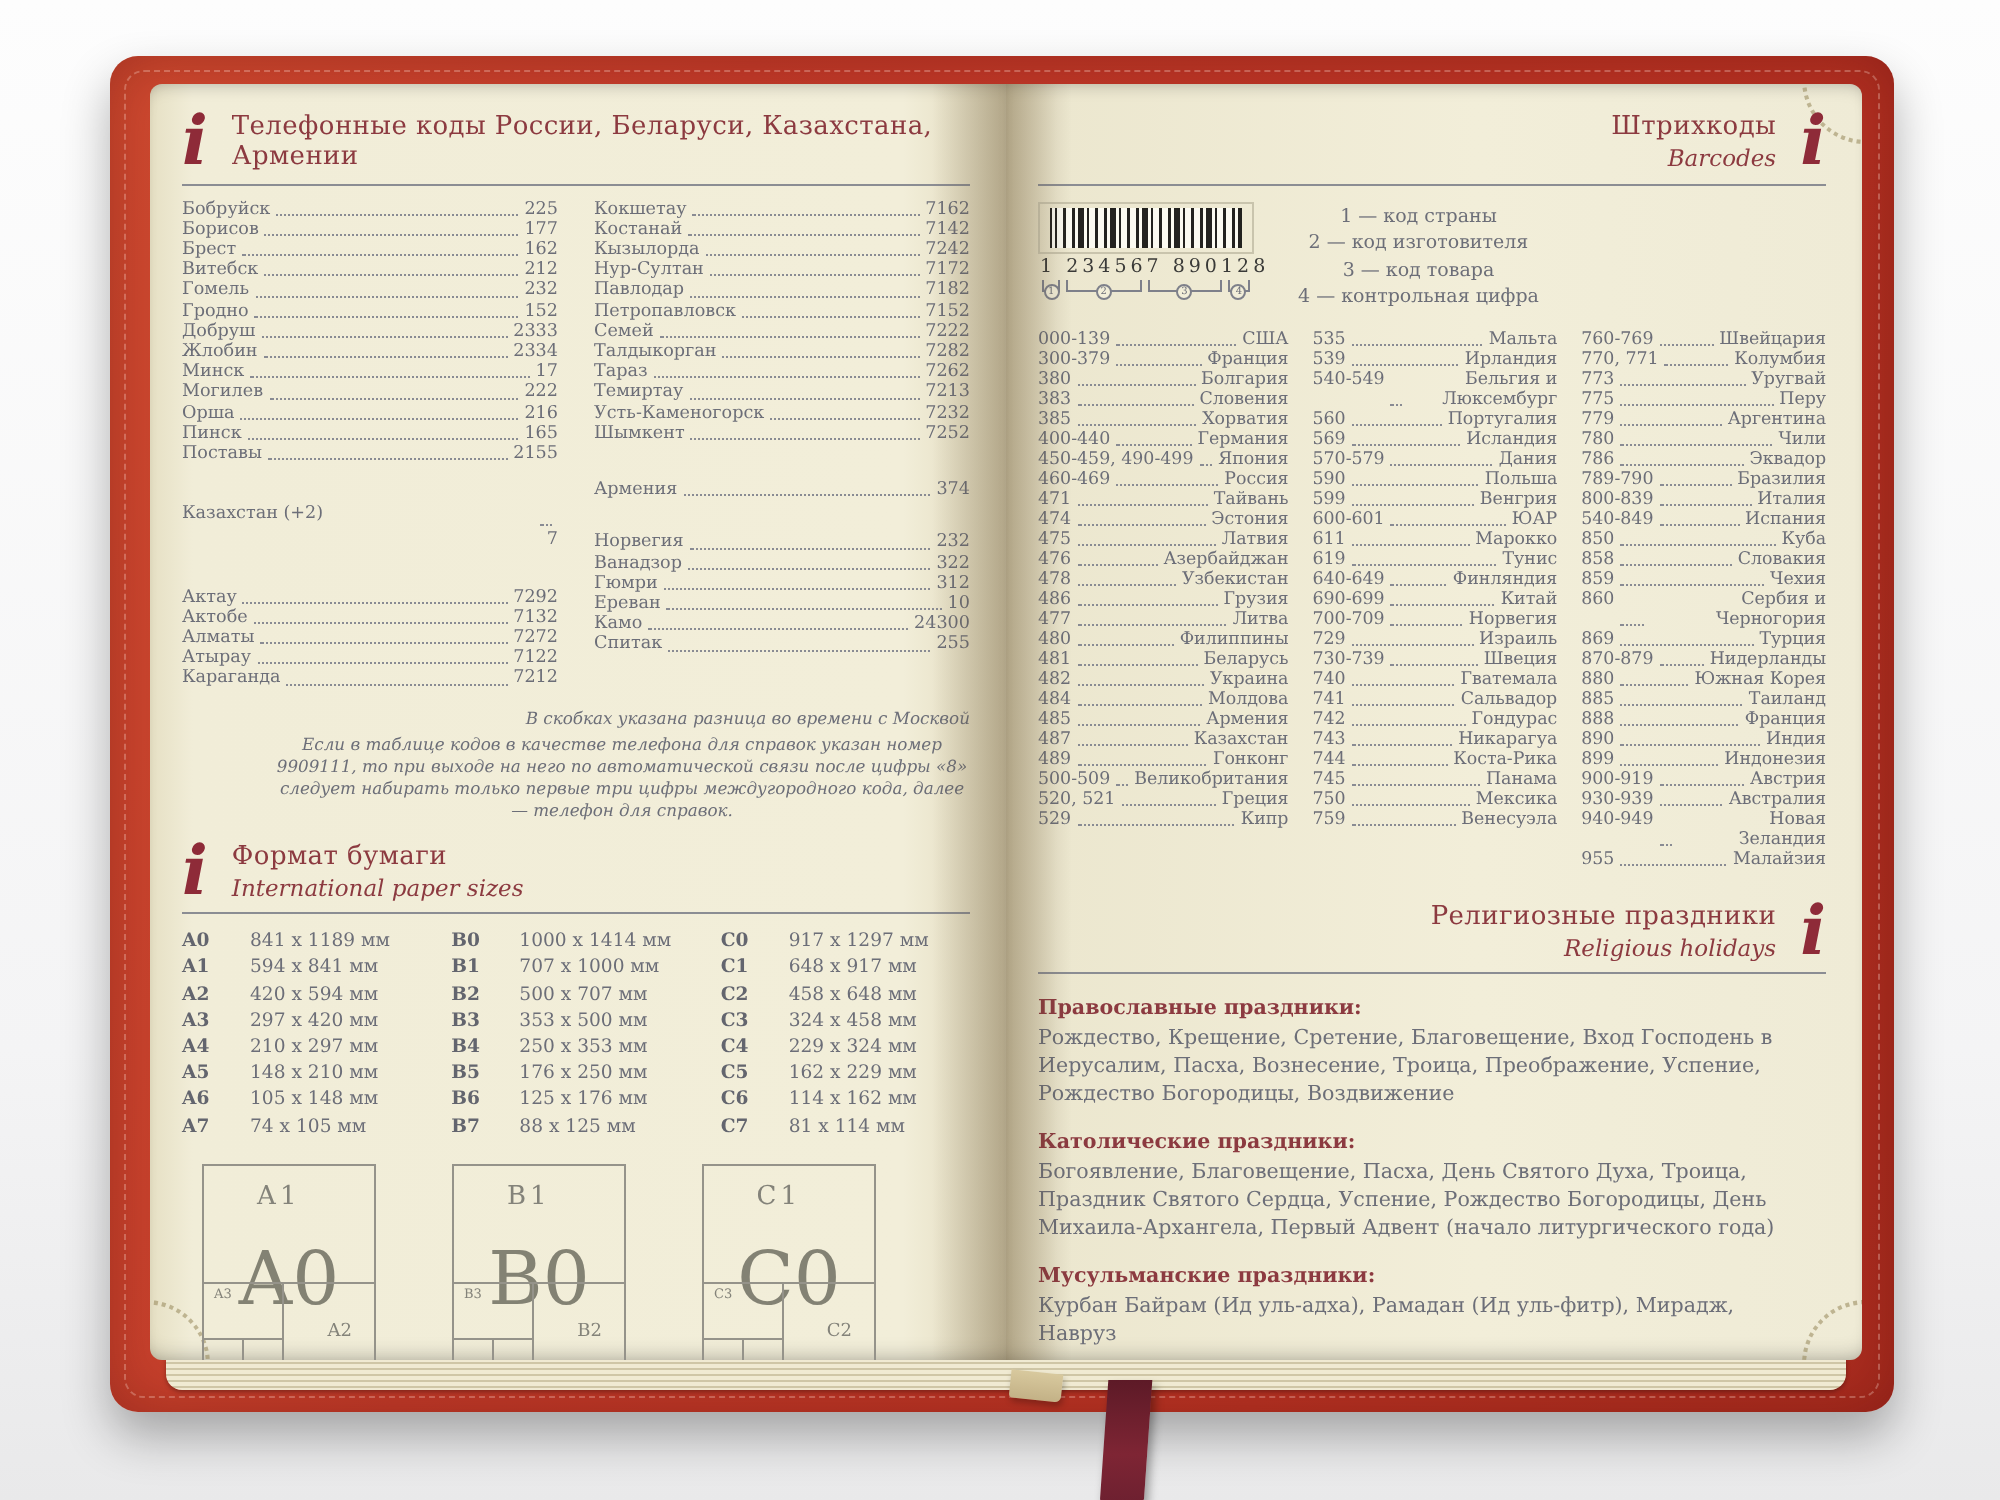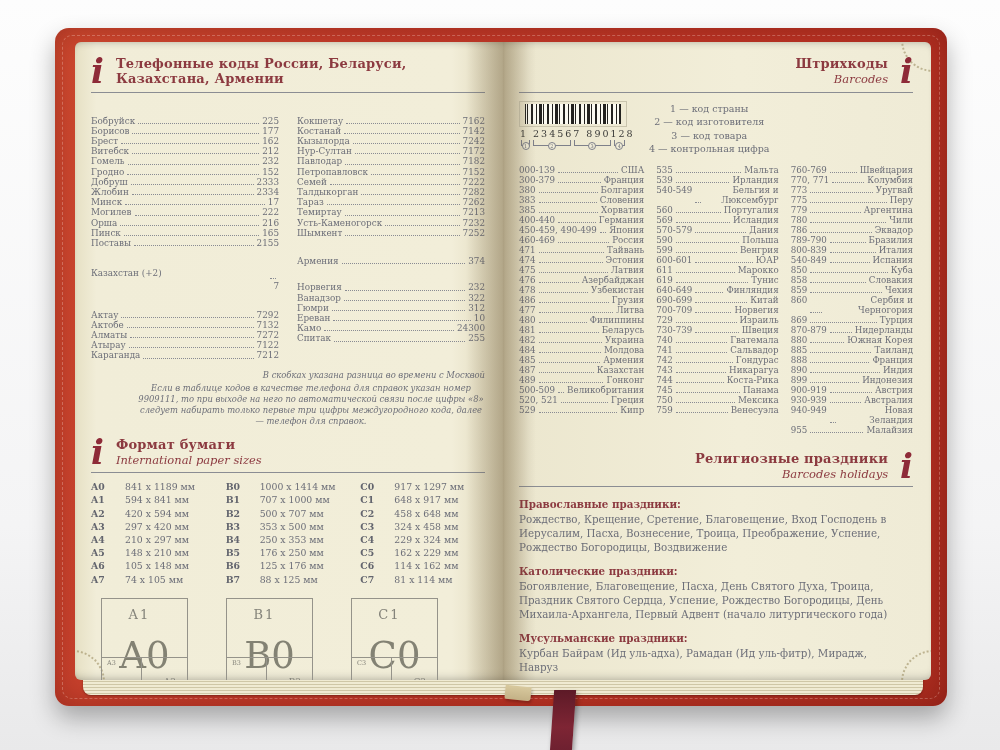--- a/index.html
+++ b/index.html
@@ -53,29 +53,29 @@
   }
   .arc { position:absolute; border:2px dotted rgba(150,135,90,.55); border-radius:50%; width:64px; height:64px; }
   .arc.bl { left:-34px; bottom:-34px; }
   .arc.br { right:-34px; bottom:-34px; }
   .arc.tr { right:-34px; top:-34px; }
   
   .content { position:absolute; inset:0; padding:14px 18px 0 16px; }
   .sec-hdr { display:flex; align-items:flex-start; gap:12px; }
   .sec-hdr.rt { justify-content:flex-end; text-align:right; }
   .i-glyph { font-style:italic; font-weight:bold; font-size:34px; line-height:.9; color:#8e2b38; font-family:"DejaVu Serif",serif; }
-  .hdr-title { color:#8c3a40; font-size:13px; letter-spacing:.2px;font-weight:bold; }
+  .hdr-title { color:#8c3a40; font-size:13px; letter-spacing:.2px; }
   .hdr-sub   { color:#8c3a40; font-size:11.5px; font-style:italic; margin-top:1px; }
   .rule { border-top:1px solid #8b8d93; margin-top:5px; }
   
   .lr { display:flex; font-size:8.8px; line-height:10.2px; color:#6c6e78; }
   .lr .nm { white-space:nowrap; }
   .lr .dots { flex:1; margin:0 3px 2px; border-bottom:1px dotted #898b93; align-self:flex-end; min-width:6px; }
   .lr .cd { white-space:nowrap; text-align:right; }
-  .cols2 { display:flex; gap:18px; margin-top:23px; }
+  .cols2 { display:flex; gap:18px; margin-top:7px; }
   .cols2 > div { flex:1; } .mt18 { margin-top:18px;flex-direction:column; } .mt6 { margin-top:6px; }
   .gap16 { height:16px; } .gap18 { height:18px; }
   .note1 { font-style:italic; font-size:8.4px; text-align:right; margin-top:9px; color:#6c6e78; }
   .note2 { font-style:italic; font-size:8.4px; line-height:11px; text-align:center; margin-top:3px; padding-left:46px; color:#6c6e78; }
   
   .paper-cols { display:flex; gap:10px; margin-top:7px; }
   .paper-cols > div { flex:1; }
   .psz { display:flex; font-size:9.3px; line-height:13.2px; color:#6c6e78; }
   .psz .lb { width:34px; font-weight:bold; color:#63656e; }
   
@@ -1079,21 +1079,21 @@
                 <span class="dots"></span>
                 <span class="cd">Малайзия</span>
               </div>
             </div>
         </div>
 
         <div class="holidays">
           <div class="sec-hdr rt">
             <div>
               <div class="hdr-title">Религиозные праздники</div>
-              <div class="hdr-sub">Barcodes holidays</div>
+              <div class="hdr-sub">Religious holidays</div>
             </div>
             <span class="i-glyph">i</span>
           </div>
           <div class="rule"></div>
 
           <div>
 
               <div class="hgroup">
                 <div class="hhead">Православные праздники:</div>
                 <div class="htext">Рождество, Крещение, Сретение, Благовещение, Вход Господень в Иерусалим, Пасха, Вознесение, Троица, Преображение, Успение, Рождество Богородицы, Воздвижение</div>

